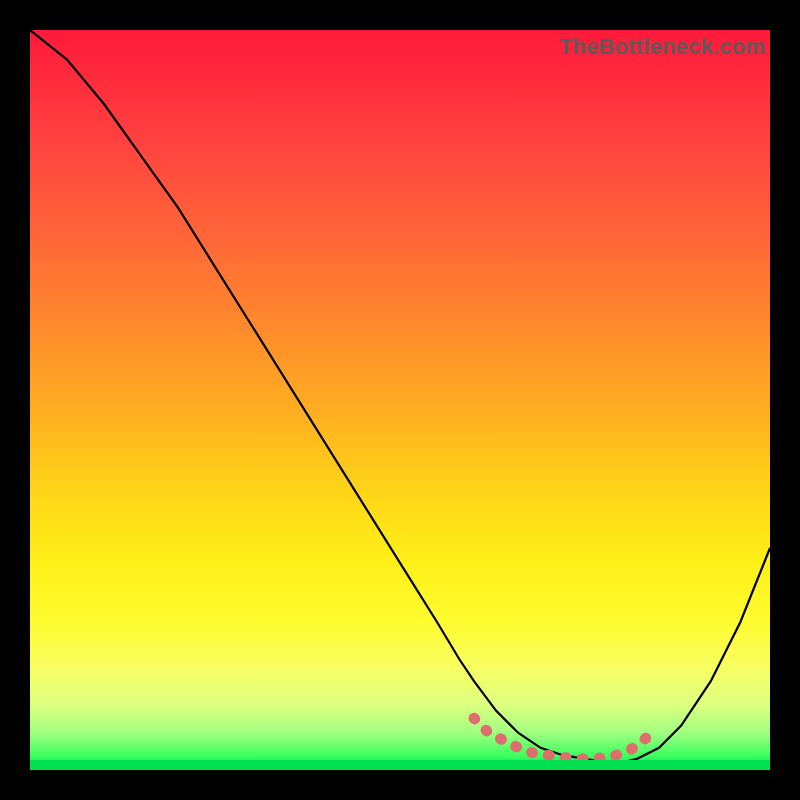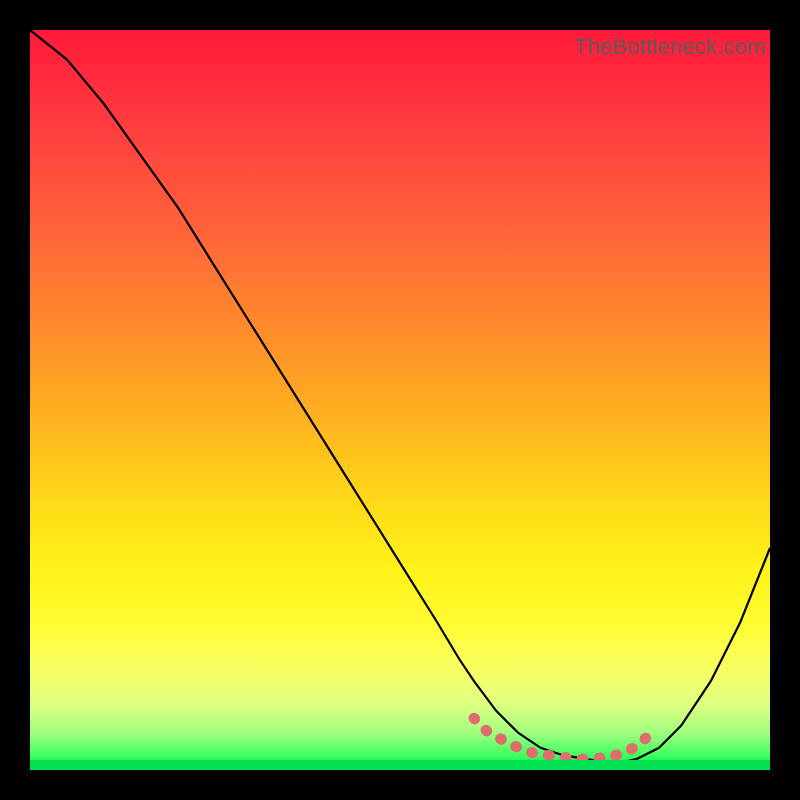--- a/index.html
+++ b/index.html
@@ -14,21 +14,21 @@
 #ff8a2c 40%,
 #ffb020 52%,
 #ffd418 62%,
 #fff018 72%,
 #fffc30 80%,
 #f8ff60 86%,
 #e0ff80 91%,
 #a0ff80 95%,
 #40ff60 98%,
 #00e050 100%)}
-.watermark{position:absolute;right:4px;top:4px;color:#5a5a5a;font-size:22px;font-weight:400;letter-spacing:.2px}
+.watermark{position:absolute;right:4px;top:4px;color:#5a5a5a;font-size:22px;font-weight:700;letter-spacing:.2px}
 svg.curve{position:absolute;left:0;top:0;width:740px;height:740px;pointer-events:none}
 .greenbar{position:absolute;left:0;bottom:0;width:740px;height:10px;background:#00e050}
 </style>
 </head>
 <body>
 
 <div class="frame">
   <div class="plot">
     <div class="gradient"></div>
     <div class="watermark">TheBottleneck.com</div>

